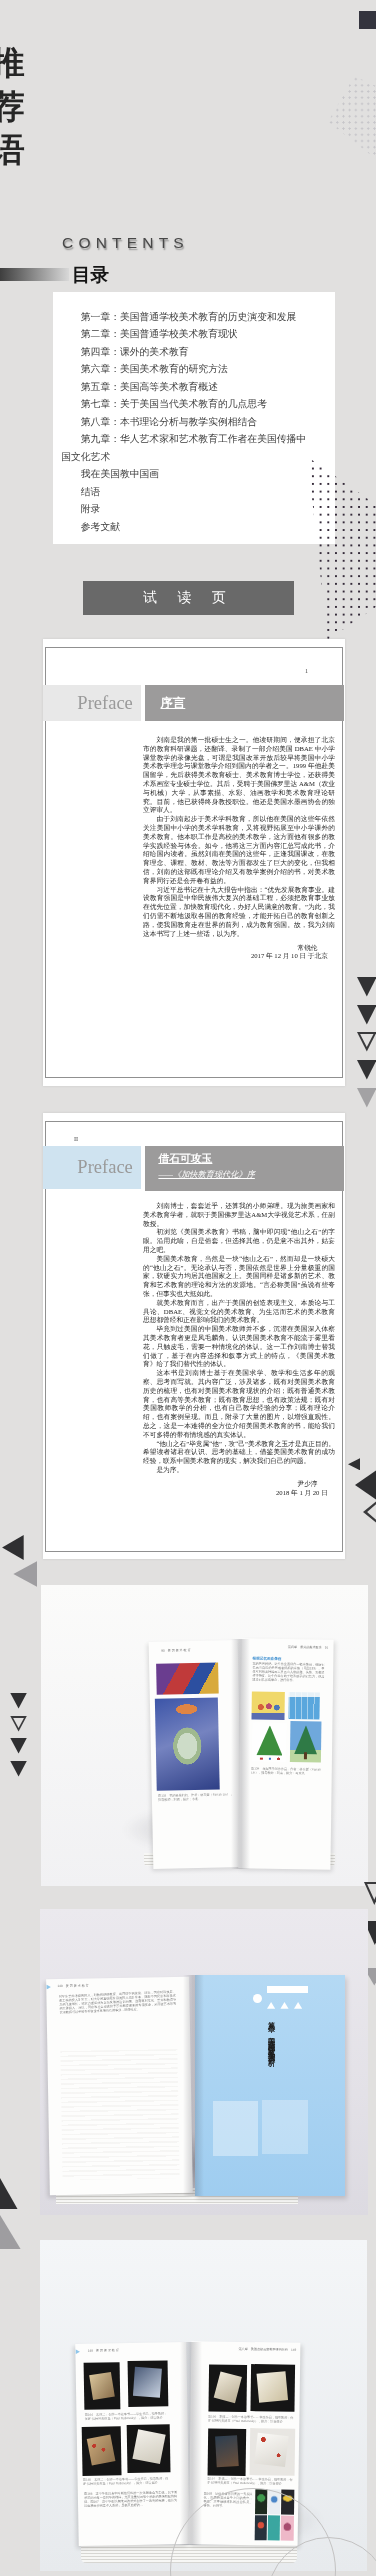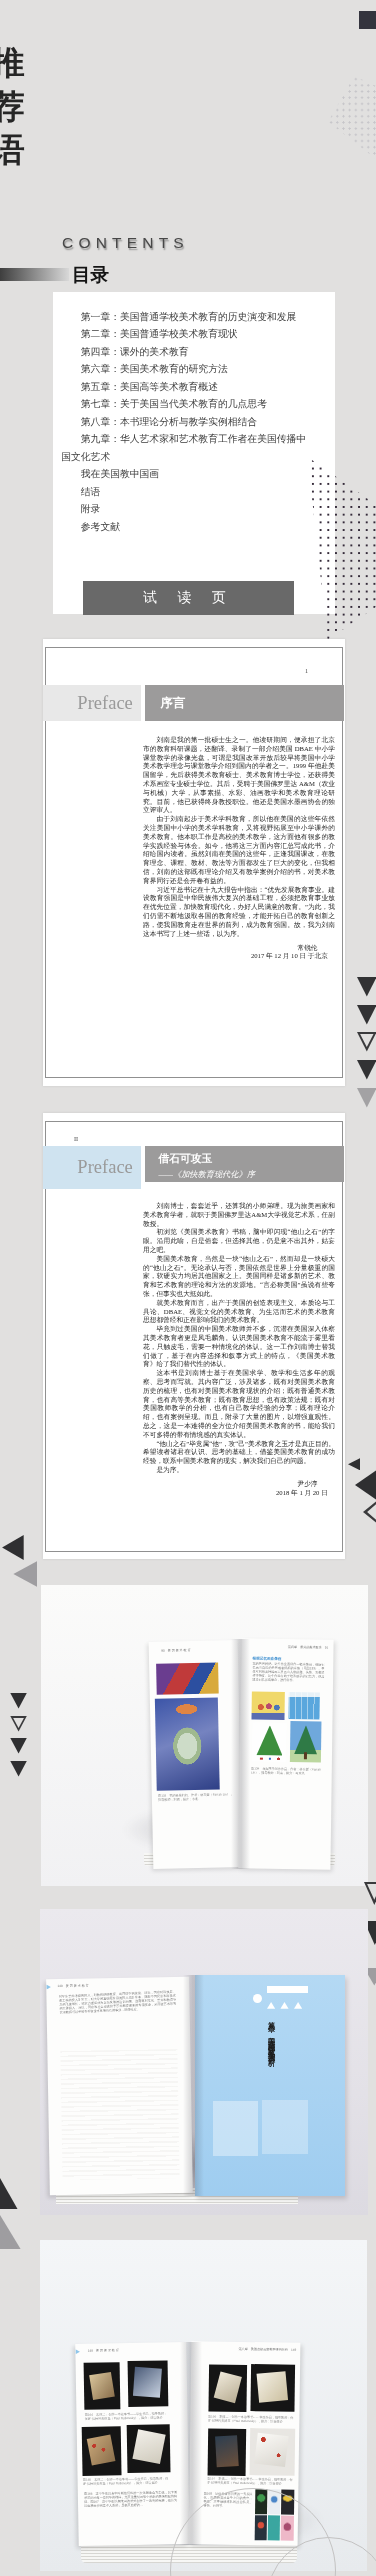--- a/index.html
+++ b/index.html
@@ -17,34 +17,34 @@
   
   .recbox{position:absolute;left:60px;top:24px;width:296px;height:159px;border:0.5px solid #b2a186;
           box-sizing:border-box;padding:12.4px 11.3px 0 11.3px;}
   .recbox div{font-size:9.8px;line-height:15.7px;color:#3a3939;text-indent:2em;text-align:justify;}
   
   .cont-en{position:absolute;left:62px;top:234px;font-size:15.5px;letter-spacing:5.2px;color:#474747;
            text-shadow:1px 1.5px 1.5px rgba(0,0,0,.35);}
   .grad-bar{position:absolute;left:0;top:268px;width:69px;height:13px;
             background:linear-gradient(to right,#3e3e3e,#d8d8d8);}
   .cont-cn{position:absolute;left:72px;top:262px;font-size:18.5px;font-weight:700;color:#141414;}
-  .cont-box{position:absolute;left:53px;top:292px;width:282px;height:322px;background:#fff;
+  .cont-box{position:absolute;left:53px;top:292px;width:282px;height:252px;background:#fff;
             box-sizing:border-box;padding:15.5px 23px 0 8.2px;}
   .cont-box div{font-size:9.8px;line-height:17.5px;color:#3c3c3c;text-indent:2em;}
   
   .banner{position:absolute;left:83px;top:581px;width:211px;height:34px;background:#696969;
           color:#fff;font-size:14px;letter-spacing:8.2px;display:flex;align-items:center;justify-content:center;}
   
   .sheet{position:absolute;left:43px;width:302px;background:#fff;box-shadow:0 0 2.6px rgba(0,0,0,.10);}
   .frame{position:absolute;left:2.1px;right:2.1px;border:0.5px solid #909090;}
   .pagenum{position:absolute;font:6.2px "Liberation Serif",serif;color:#454545;}
   .hdr-en{position:absolute;left:0;width:98px;background:#e8e8e8;color:#9a9a9a;
           font-family:"Liberation Serif",serif;display:flex;align-items:center;justify-content:flex-end;
           padding-right:8.2px;box-sizing:border-box;font-size:18.5px;}
-  .hdr-cn{position:absolute;left:102px;right:1px;background:#9c9b9b;color:#fff;box-sizing:border-box;}
+  .hdr-cn{position:absolute;left:102px;right:1px;background:#9c9b9b;color:#fff;box-sizing:border-box;text-decoration:underline;}
   .bodycol{position:absolute;left:100px;width:192px;font:6.7px/8.8px "Liberation Serif",serif;color:#262626;}
   .bodycol .para{margin:0;text-indent:2em;text-align:justify;}
   .sigline{text-align:right;margin-top:5.2px;padding-right:17.5px;}
   .dateline{text-align:right;padding-right:7.2px;}
   
   .photo{position:absolute;overflow:hidden;}
   .page{position:absolute;background:#fdfdfc;}
   .fore{position:absolute;background:repeating-linear-gradient(to bottom,#f7f7f5 0 1px,#d7d6d2 1px 1.5px);}
   .bshadow{position:absolute;background:radial-gradient(ellipse at center,rgba(40,40,50,.28),transparent 68%);filter:blur(2.6px);}
   .spine{position:absolute;background:linear-gradient(90deg,transparent,rgba(60,60,70,.22) 45% 55%,transparent);}
@@ -115,21 +115,21 @@
   <div class="tri" style="left:357px;top:1032px;width:19.6px;height:19.6px;background:#3a3a3c;clip-path:polygon(0 0,100% 0,50% 100%);">
     <i style="left:3.1px;right:3.1px;top:2.1px;bottom:4.6px;background:#e1e0df;clip-path:polygon(0 0,100% 0,50% 100%);"></i>
   </div>
   <div class="tri" style="left:357px;top:1060px;width:19.6px;height:19.6px;background:#323234;clip-path:polygon(0 0,100% 0,50% 100%);"></div>
   <div class="tri" style="left:357px;top:1088px;width:19.6px;height:19.6px;background:#a3a2a4;clip-path:polygon(0 0,100% 0,50% 100%);"></div>
 
   <div class="sheet" style="top:1113px;height:446px;">
     <div class="frame" style="top:8.2px;bottom:7.2px;"></div>
     <div class="pagenum" style="left:31px;top:21.6px;">II</div>
     <div class="hdr-en" style="top:33px;height:43px;background:#cfe3f0;">Preface</div>
-    <div class="hdr-cn" style="top:33px;height:36px;padding:6.2px 0 0 13.4px;">
+    <div class="hdr-cn" style="top:33px;height:45px;padding:6.2px 0 0 13.4px;">
       <div style="font-size:10.8px;font-weight:700;">借石可攻玉</div>
       <div style="font-size:8.2px;font-family:'Liberation Serif',serif;font-style:italic;margin-top:3.1px;">——《加快教育现代化》序</div>
     </div>
     <div class="bodycol" style="top:89px;">
       <div class="para">刘南博士，套套近乎，还算我的小师弟哩。现为旅美画家和美术教育学者，就职于美国佛罗里达A&amp;M大学视觉艺术系，任副教授。</div>
       <div class="para">初浏览《美国美术教育》书稿，脑中即闪现“他山之石”的字眼。沿用此喻，自是俗套，但选择其他，仍是意不出其外，姑妄用之吧。</div>
       <div class="para">美国美术教育，当然是一块“他山之石”，然而却是一块硕大的“他山之石”。无论承认与否，美国依然是世界上分量极重的国家，软硬实力均居其他国家之上。美国同样是诸多新的艺术、教育和艺术教育的理论和方法的发源地。“言必称美国”虽说有些夸张，但事实也大抵如此。</div>
       <div class="para">就美术教育而言，出产于美国的创造表现主义、本质论与工具论、DBAE、视觉文化的美术教育、为生活而艺术的美术教育思想都曾经和正在影响我们的美术教育。</div>
       <div class="para">毕竟到过美国的中国美术教师并不多，沉潜在美国深入体察其美术教育者更是凤毛麟角。认识美国美术教育不能流于雾里看花，只触皮毛，需要一种情境化的体认。这一工作刘南博士替我们做了，基于在内容选择和叙事方式上的特点，《美国美术教育》给了我们替代性的体认。</div>
       <div class="para">这本书是刘南博士基于在美国求学、教学和生活多年的观察、思考而写就。其内容广泛，涉及诸多，既有对美国美术教育历史的梳理，也有对美国美术教育现状的介绍；既有普通美术教育，也有高等美术教育；既有教育思想，也有政策法规；既有对美国教师教学的分析，也有自己教学经验的分享；既有理论介绍，也有案例呈现。而且，附录了大量的图片，以增强直观性。总之，这是一本难得的全方位介绍美国美术教育的书，能给我们不可多得的带有情境感的真实体认。</div>

